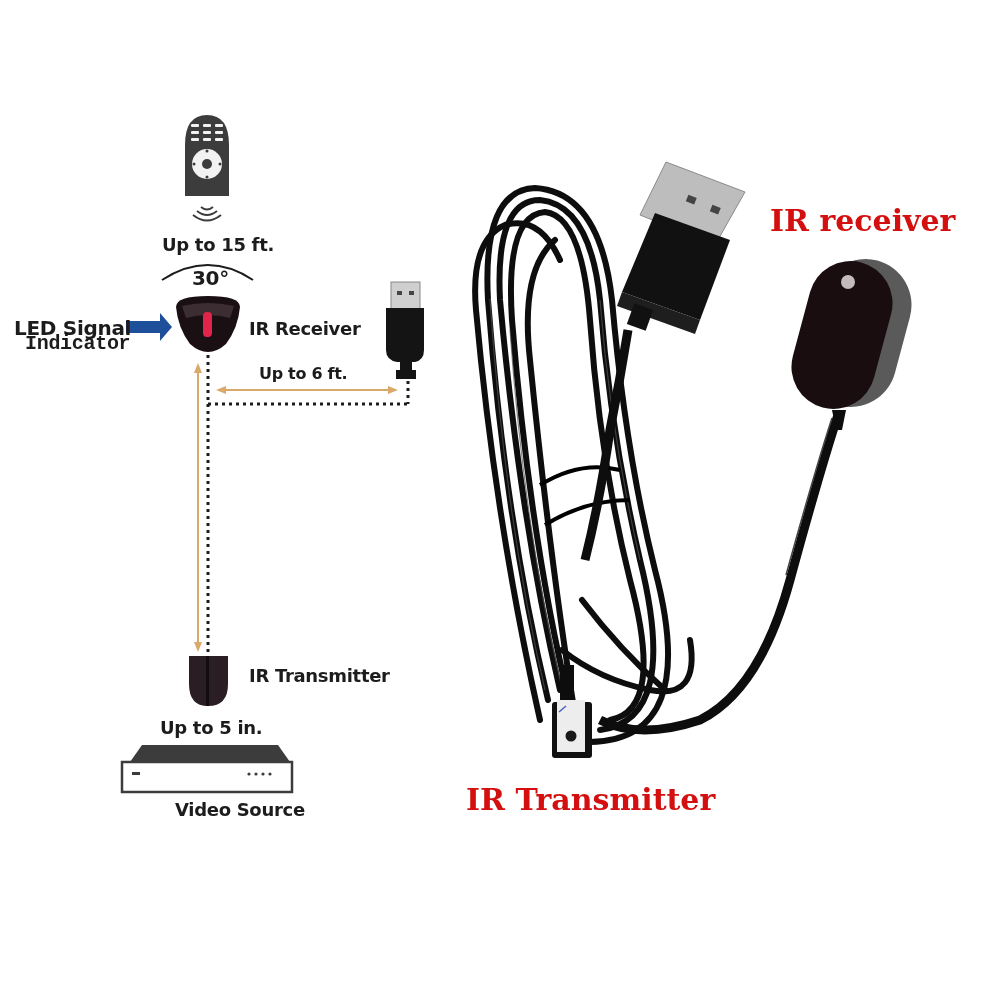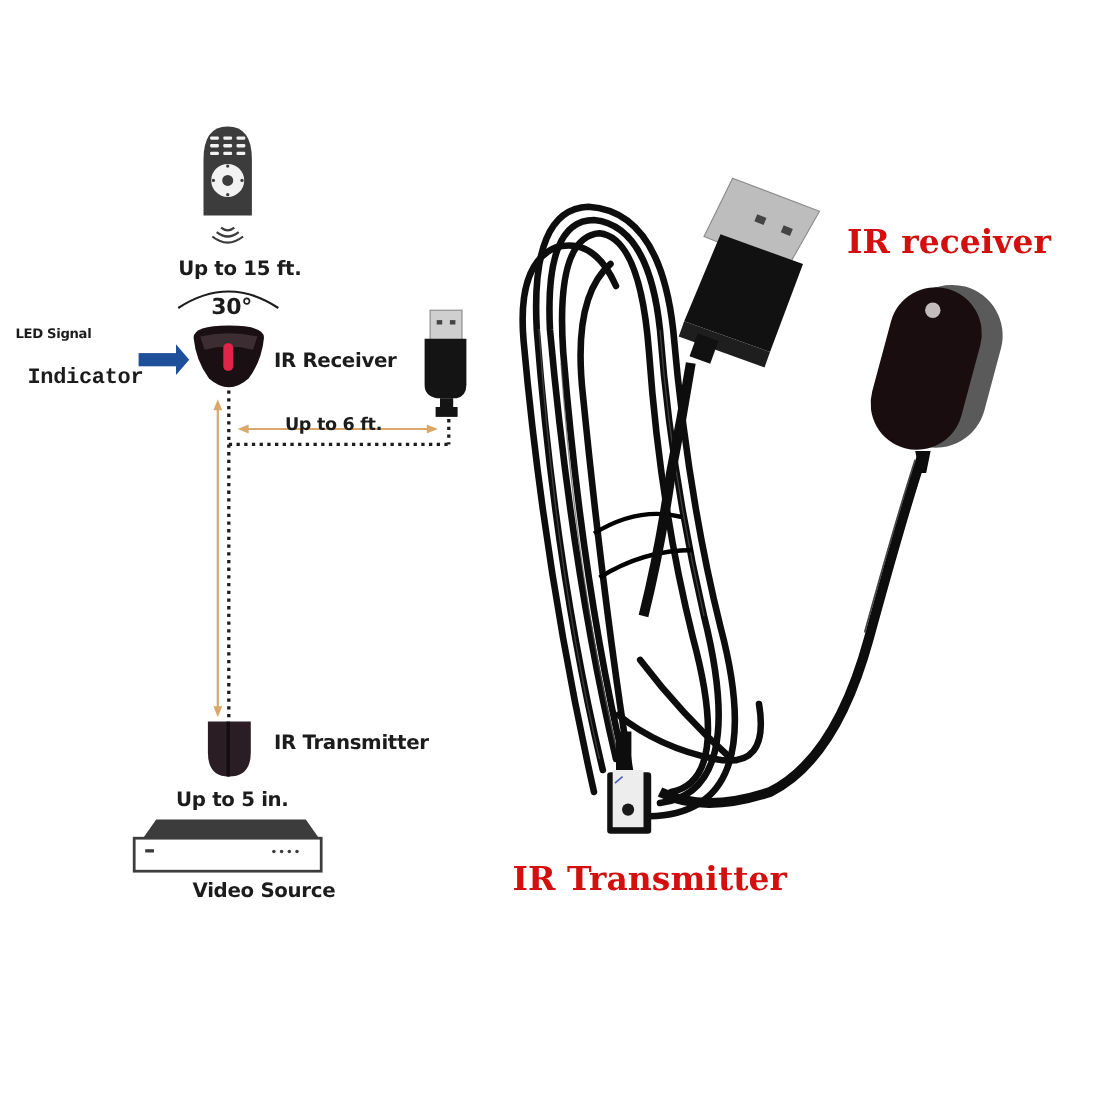--- a/index.html
+++ b/index.html
@@ -92,24 +92,24 @@
       <rect x="132" y="772" width="8" height="3" fill="#3c3c3c"></rect>
       <circle cx="249" cy="774" r="1.6" fill="#3c3c3c"></circle>
         <circle cx="256" cy="774" r="1.6" fill="#3c3c3c"></circle>
       <circle cx="263" cy="774" r="1.6" fill="#3c3c3c"></circle>
         <circle cx="270" cy="774" r="1.6" fill="#3c3c3c"></circle>
     </g>
   </svg>
 
   <span class="lbl" style="left:162px; top:234px;">Up to 15 ft.</span>
   <span class="lbl" style="left:192px; top:266px; font-size:20px;">30°</span>
-  <span class="lbl" style="left:14px; top:296px; font-size:12px;">LED Signal</span>
+  <span class="lbl" style="left:14px; top:316px; font-size:20px;">LED Signal</span>
   <span class="lbl" style="left:25px; top:332px; font-size:20px;font-family:Liberation Mono, monospace;">Indicator</span>
   <span class="lbl" style="left:249px; top:318px;">IR Receiver</span>
-  <span class="lbl" style="left:259px; top:364px; font-size:16px;margin-top:12px;">Up to 6 ft.</span>
+  <span class="lbl" style="left:259px; top:364px; font-size:16px;">Up to 6 ft.</span>
   <span class="lbl" style="left:249px; top:665px;">IR Transmitter</span>
   <span class="lbl" style="left:160px; top:717px;text-align:center;">Up to 5 in.</span>
   <span class="lbl" style="left:136px; top:799px;margin-left:39px;">Video Source</span>
 </div>
 
 <div>
   <svg width="1000" height="1000" viewBox="0 0 1000 1000">
 
     <g fill="none" stroke="#0d0d0d" stroke-width="6" stroke-linecap="round">
       <path d="M560 690 Q520 520 500 300 Q495 200 540 200 Q590 205 600 300 Q610 430 640 560 Q680 720 600 730"></path>

